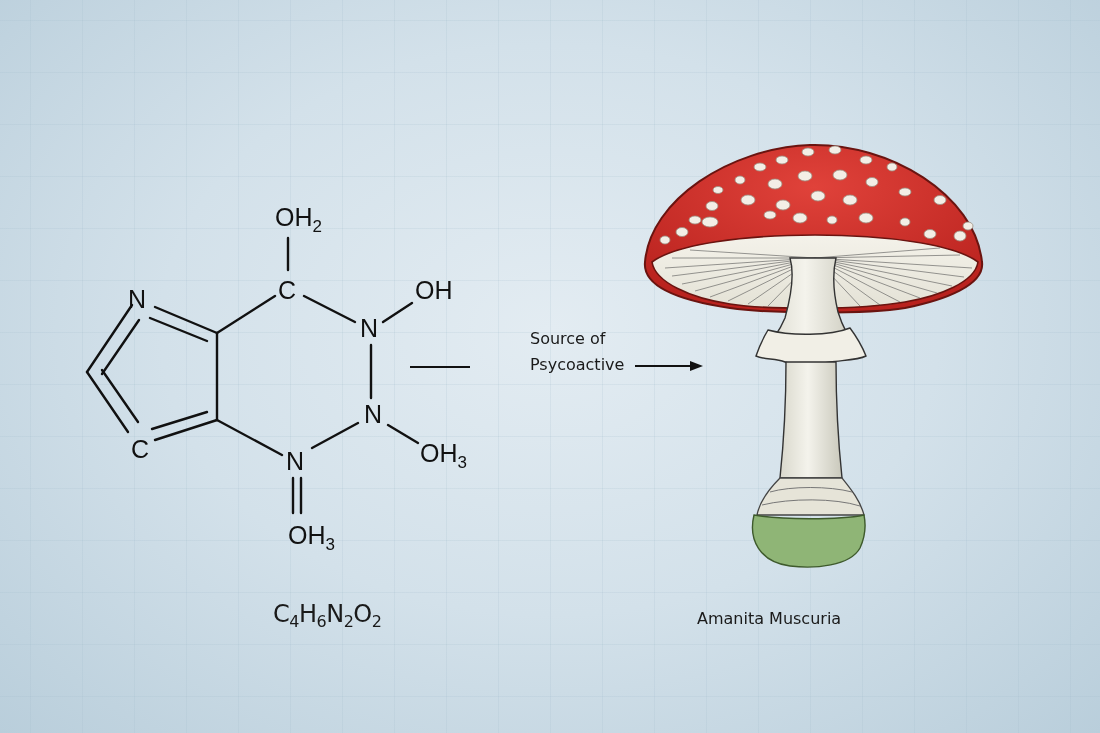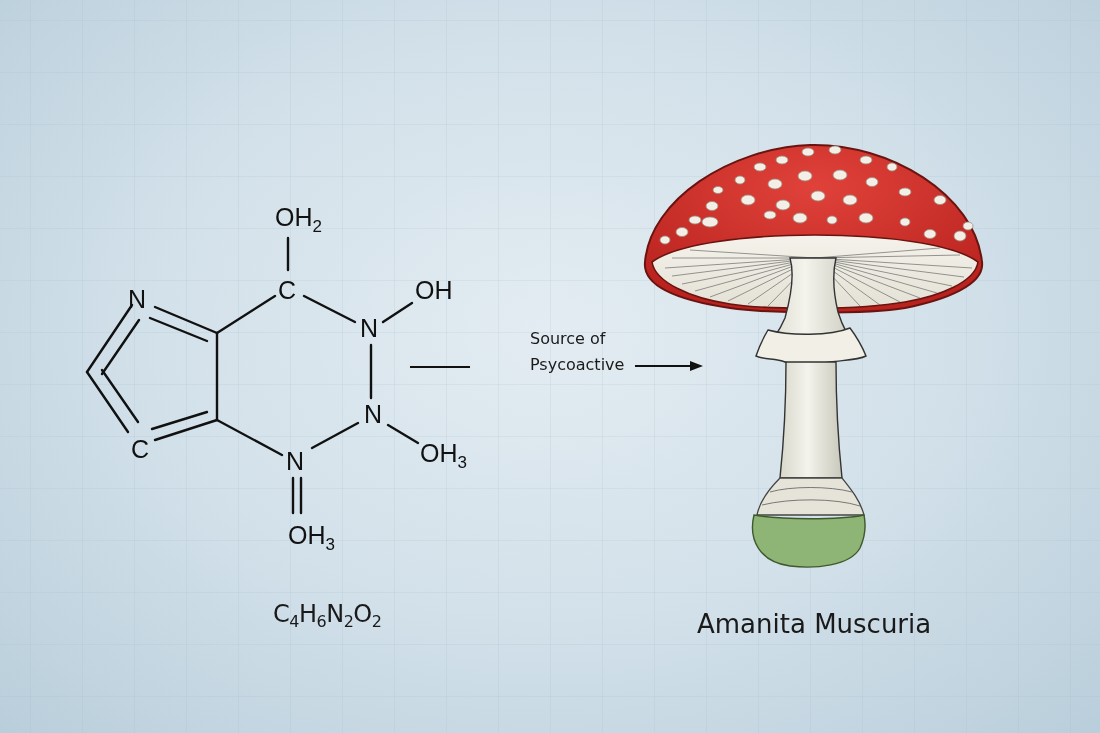--- a/index.html
+++ b/index.html
@@ -17,21 +17,21 @@
       background-position: 30px 20px;
     }
     svg.layer { position: absolute; left: 0; top: 0; }
     .atom { font-family: "Liberation Sans", sans-serif; font-size: 25px; fill: #111; }
     .sub { font-size: 17px; }
     .label {
       position: absolute; font-family: "DejaVu Sans", sans-serif; color: #1a1a1a;
     }
     .formula { left: 246px; top: 600px; font-size: 24px; letter-spacing: -0.5px; margin-left: 27px; }
     .formula sub { font-size: 16px; vertical-align: -5px; }
-    .species { left: 697px; top: 609px; font-size: 26px; }
+    .species { left: 697px; top: 609px; font-size: 16px; }
     .arrow-text {
       position: absolute; left: 484px; top: 326px; width: 140px;
       font-size: 16px; line-height: 26px; color: #1a1a1a; margin-left: 46px;
     }
   </style>
 </head>
 <body>
 
 <div class="grid"></div>
 

